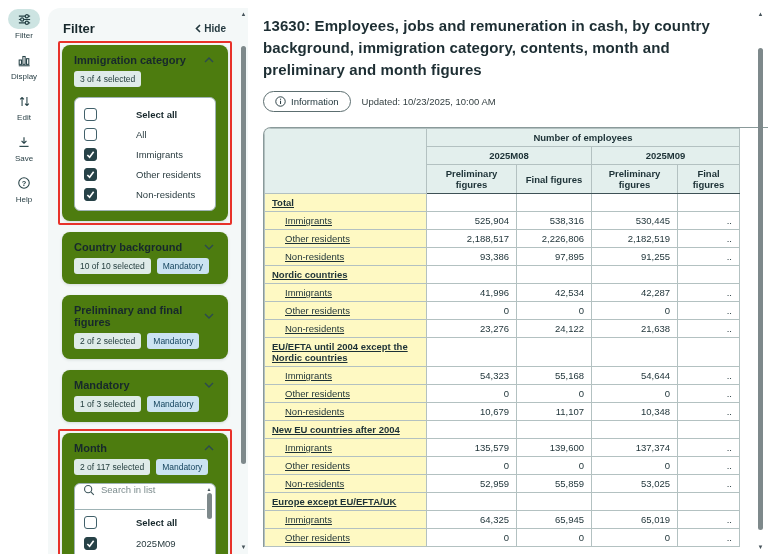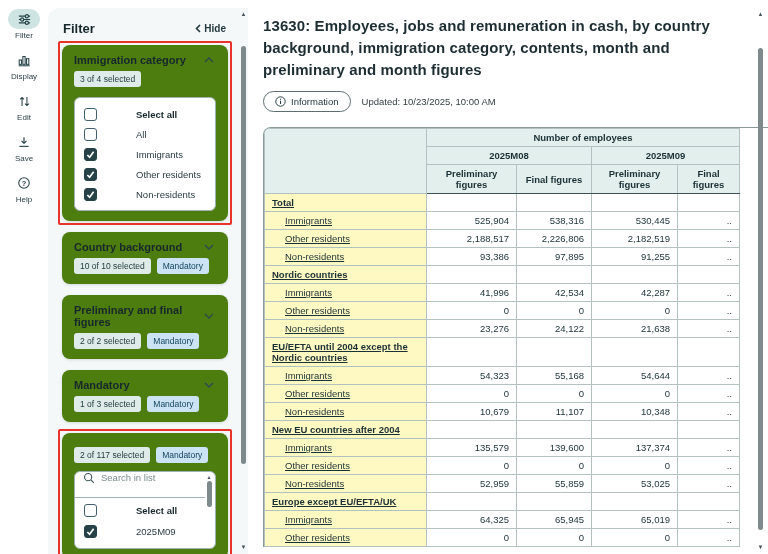--- a/index.html
+++ b/index.html
@@ -251,20 +251,28 @@
               <polyline points="1,1 5,5 9,1" fill="none" stroke="#2c4a50" stroke-width="1.4"></polyline>
             </svg>
           </button>
         </div>
         <div class="badges">
           <span class="badge sel">1 of 3 selected</span>
           <span class="badge mand">Mandatory</span>
         </div>
       </section>
       <section class="card annotated fixed-h">
+        <div class="card-head">
+          <span class="card-title">Month</span>
+          <button class="chev-btn">
+            <svg width="10" height="6" viewBox="0 0 10 6">
+              <polyline points="1,5 5,1 9,5" fill="none" stroke="#2c4a50" stroke-width="1.4"></polyline>
+            </svg>
+          </button>
+        </div>
         <div class="badges">
           <span class="badge sel">2 of 117 selected</span>
           <span class="badge mand">Mandatory</span>
         </div>
         <div class="list-wrap">
           <div class="search-row">
             <span>
               <svg width="12" height="12" viewBox="0 0 14 14" fill="none" stroke="#3e565c" stroke-width="1.3">
                 <circle cx="6" cy="6" r="4.2"></circle>
                 <path d="M9.2 9.2L12.6 12.6"></path>

